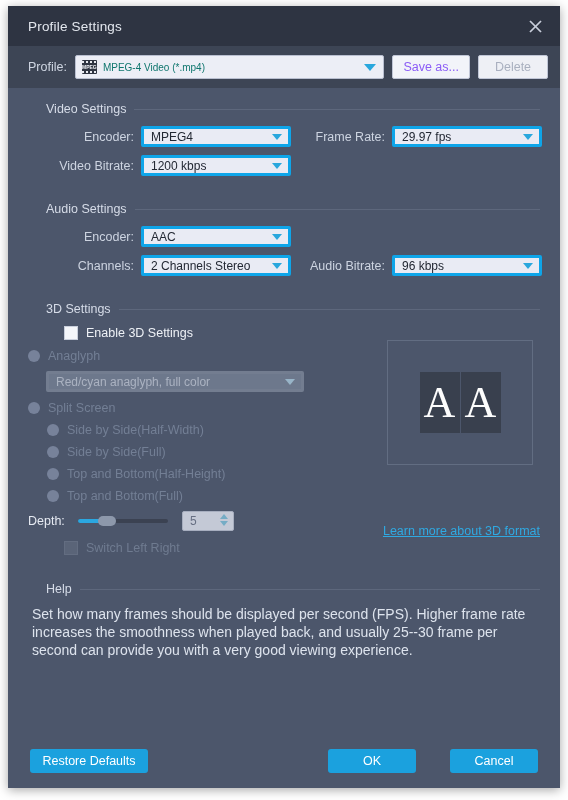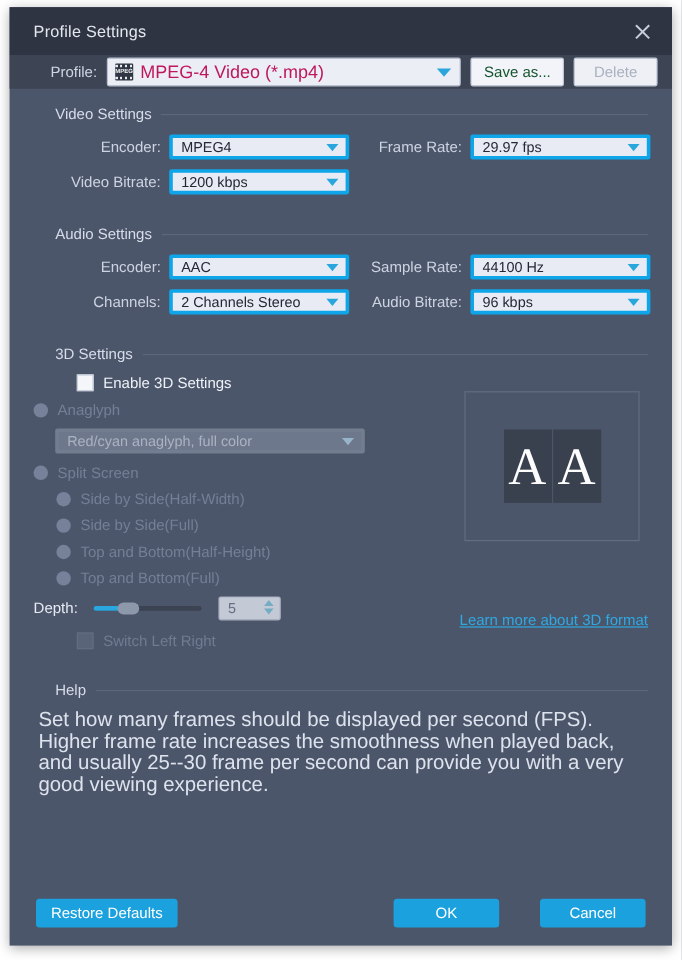--- a/index.html
+++ b/index.html
@@ -50,25 +50,25 @@
     height: 28px;
     display: flex;
     align-items: center;
     justify-content: center;
     cursor: pointer;
   }
   .close-btn svg { display: block; }
 
   
   .profile-row {
-    height: 28px;
+    height: 42px;
     background: #3d4555;
     display: flex;
     align-items: center;
-    padding: 0 12px 0 34px;
+    padding: 0 12px 0 20px;
     flex: 0 0 auto;
     box-sizing: border-box;
   }
   .profile-label {
     color: #cfd6e2;
     font-size: 12.5px;
     margin-right: 8px;
   }
   .profile-combo {
     flex: 1 1 auto;
@@ -110,42 +110,42 @@
   .mpeg-icon::after  { bottom: 1px; }
   .mpeg-icon span {
     color: #f0f2f7;
     font-size: 5px;
     font-weight: bold;
     font-family: "Liberation Sans", sans-serif;
     line-height: 1;
     z-index: 2;
   }
   .profile-combo-text {
-    color: #be185d;
-    font-size: 15px;
+    color: #0f766e;
+    font-size: 10px;
     white-space: nowrap;
     overflow: hidden;
   }
   .arrow {
     width: 0; height: 0;
     border-left: 6px solid transparent;
     border-right: 6px solid transparent;
     border-top: 7px solid #29a7dd;
     position: absolute;
     right: 7px;
     top: 50%;
     margin-top: -3px;
   }
   .pbtn {
     height: 24px;
     min-width: 70px;
     background: #f2f4f9;
     border: 1px solid #c0c6d6;
     border-radius: 2px;
-    color: #14532d;
+    color: #8b5cf6;
     font-size: 12.5px;
     margin-left: 8px;
     cursor: pointer;
     font-family: "Liberation Sans", sans-serif;
     padding: 0 10px;
   }
   .pbtn.disabled {
     color: #a9b0bf;
     background: #eef0f5;
     cursor: default;
@@ -374,21 +374,21 @@
     color: #2fa9e2;
     font-size: 12.5px;
     text-decoration: underline;
     cursor: pointer;
     white-space: nowrap;
   }
 
   
   .help-text {
     color: #dde3ed;
-    font-size: 17px;
+    font-size: 14px;
     line-height: 18px;
     padding: 9px 4px 0 4px;
   }
 
   
   .footer {
     flex: 0 0 auto;
     height: 60px;
     position: relative;
   }
@@ -483,27 +483,20 @@
       <div class="group-body">
 
         <div class="fieldrow">
           <div class="fcol left">
             <div class="flabel w1">Encoder:</div>
             <div class="combo">
               <div class="combo-text">AAC</div>
               <div class="arrow"></div>
             </div>
           </div>
-          <div class="fcol">
-            <div class="flabel w2">Sample Rate:</div>
-            <div class="combo">
-              <div class="combo-text">44100 Hz</div>
-              <div class="arrow"></div>
-            </div>
-          </div>
         </div>
 
         <div class="fieldrow">
           <div class="fcol left">
             <div class="flabel w1">Channels:</div>
             <div class="combo">
               <div class="combo-text">2 Channels Stereo</div>
               <div class="arrow"></div>
             </div>
           </div>

